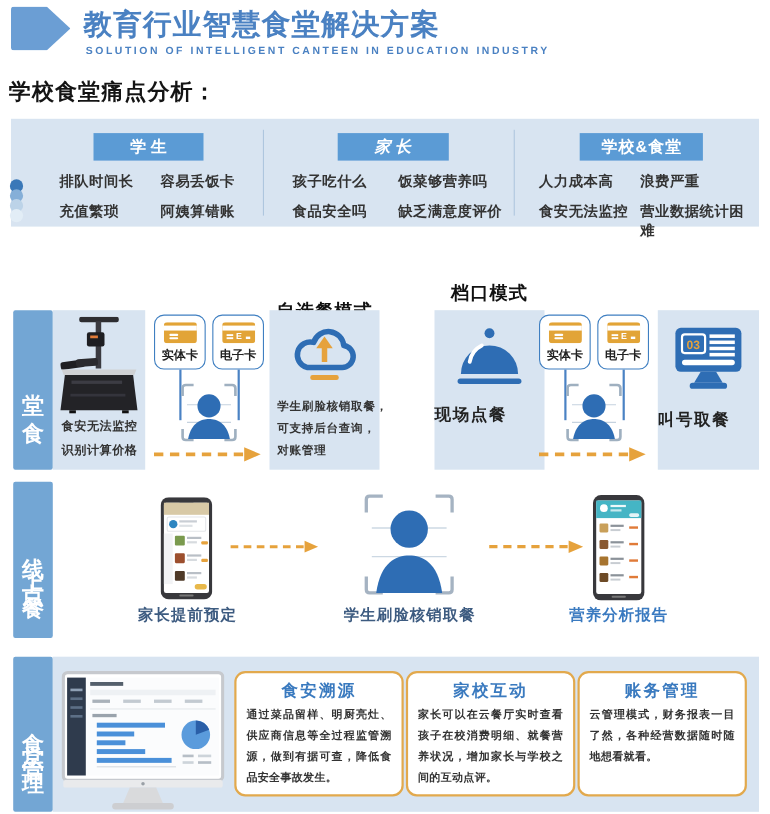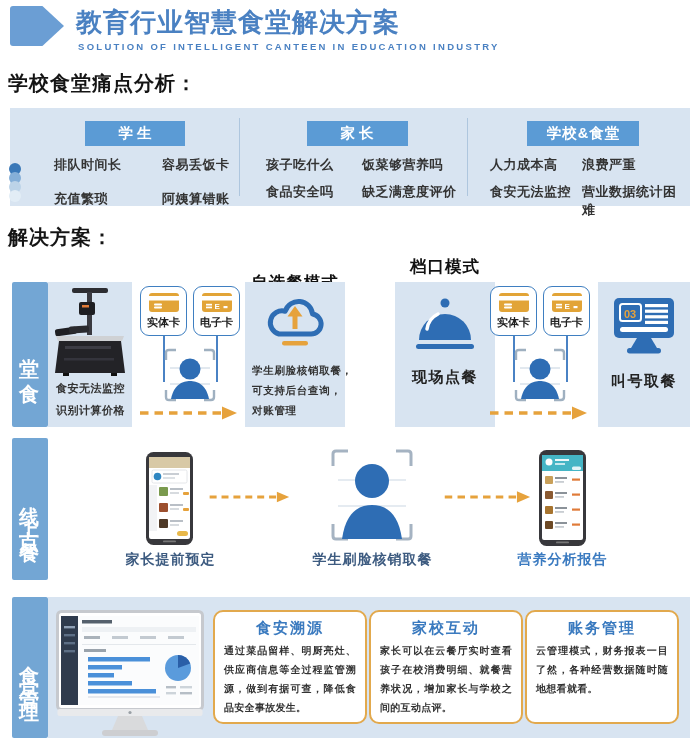--- a/index.html
+++ b/index.html
@@ -33,21 +33,21 @@
   .panel { position:absolute; background:#d8e4f1; }
   .mode-title { width:100px; text-align:center; font-size:16.5px; font-weight:800; color:#111; letter-spacing:1px; }
 
   .mini-card { position:absolute; width:47px; height:50px; background:#fff; border:1.6px solid #3f7fc1;
     border-radius:9px; display:flex; flex-direction:column; align-items:center; padding-top:6px; }
   .mini-card-label { font-size:11px; font-weight:700; color:#222; margin-top:3px; }
   .conn { position:absolute; width:2px; background:#4a82c4; height:46px; top:336px; }
 
   .machine-caption { font-size:11px; font-weight:700; color:#333; line-height:22px; letter-spacing:.5px; }
   .cloud-caption { font-size:10.5px; font-weight:700; color:#333; line-height:20px; letter-spacing:.7px; }
-  .panel-label { position:absolute; text-align:center; font-size:15px; font-weight:800; color:#222; letter-spacing:1.5px; }
+  .panel-label { position:absolute; font-size:15px; font-weight:800; color:#222; letter-spacing:1.5px; }
 
   .step-caption { position:absolute; text-align:center; font-size:14px; font-weight:800; color:#3d5b80; letter-spacing:1px; }
   .step-caption.blue { color:#3a7ac0; }
 
   .info-card { position:absolute; top:610px; width:154px; height:114px; background:#fff;
     border:2px solid #e2a94d; border-radius:10px; padding:7px 9px 0; }
   .info-title { text-align:center; font-size:15px; font-weight:800; color:#3a7abf; letter-spacing:2px; margin-bottom:3px; }
   .info-body { font-size:10px; font-weight:600; color:#333; line-height:19px; letter-spacing:.3px; text-align:justify; }
 </style>
 </head>
@@ -60,30 +60,30 @@
   <div class="abs page-subtitle">SOLUTION OF INTELLIGENT CANTEEN IN EDUCATION INDUSTRY</div>
 
   <div class="abs section-heading" style="left:8px; top:70px;text-align:center;">学校食堂痛点分析：</div>
 
   <div class="abs pain-band">
     <div class="pain-divider" style="left:229px;"></div>
     <div class="pain-divider" style="left:457px;"></div>
 
     <div class="pain-group" style="left:30px; width:190px;">
       <div class="pain-chip" style="width:100px;">学生</div>
-      <div class="pain-items" style="grid-template-columns:92px auto; padding-left:14px;gap:16px;">
+      <div class="pain-items" style="grid-template-columns:92px auto; padding-left:14px;">
         <span>排队时间长</span>
         <span>容易丢饭卡</span>
         <span>充值繁琐</span>
         <span>阿姨算错账</span>
       </div>
     </div>
 
     <div class="pain-group" style="left:244px; width:206px;">
-      <div class="pain-chip" style="width:101px;">家长</div>
+      <div class="pain-chip" style="width:101px;font-style:italic;">家长</div>
       <div class="pain-items" style="grid-template-columns:96px auto; padding-left:12px;">
         <span>孩子吃什么</span>
         <span>饭菜够营养吗</span>
         <span>食品安全吗</span>
         <span>缺乏满意度评价</span>
       </div>
     </div>
 
     <div class="pain-group" style="left:470px; width:206px;">
       <div class="pain-chip" style="width:112px; letter-spacing:1px; padding-left:1px;">学校&amp;食堂</div>
@@ -96,21 +96,20 @@
     </div>
   </div>
 
   <div class="abs" style="left:9px; top:166px;">
     <div class="dot" style="background:#3a78b8;"></div>
     <div class="dot" style="background:#85afd8;"></div>
     <div class="dot" style="background:#bcd3e8;"></div>
     <div class="dot" style="background:#e2edf6;"></div>
   </div>
 
-  <div class="abs section-heading" style="left:8px; top:224px;">解决方案：</div>
 
   <div class="abs mode-title" style="left:245px; top:256px;margin-top:16px;">自选餐模式</div>
   <div class="abs mode-title" style="left:395px; top:256px;">档口模式</div>
 
   <div class="abs vband" style="left:12px; top:282px; width:36px; height:145px;">
     <span class="vband-text ls-big">堂食</span>
   </div>
 
   <div class="panel" style="left:48px; top:282px; width:84px; height:145px;"></div>
   <svg class="abs" style="left:52px; top:288px;" width="76" height="88" viewBox="0 0 76 88">

